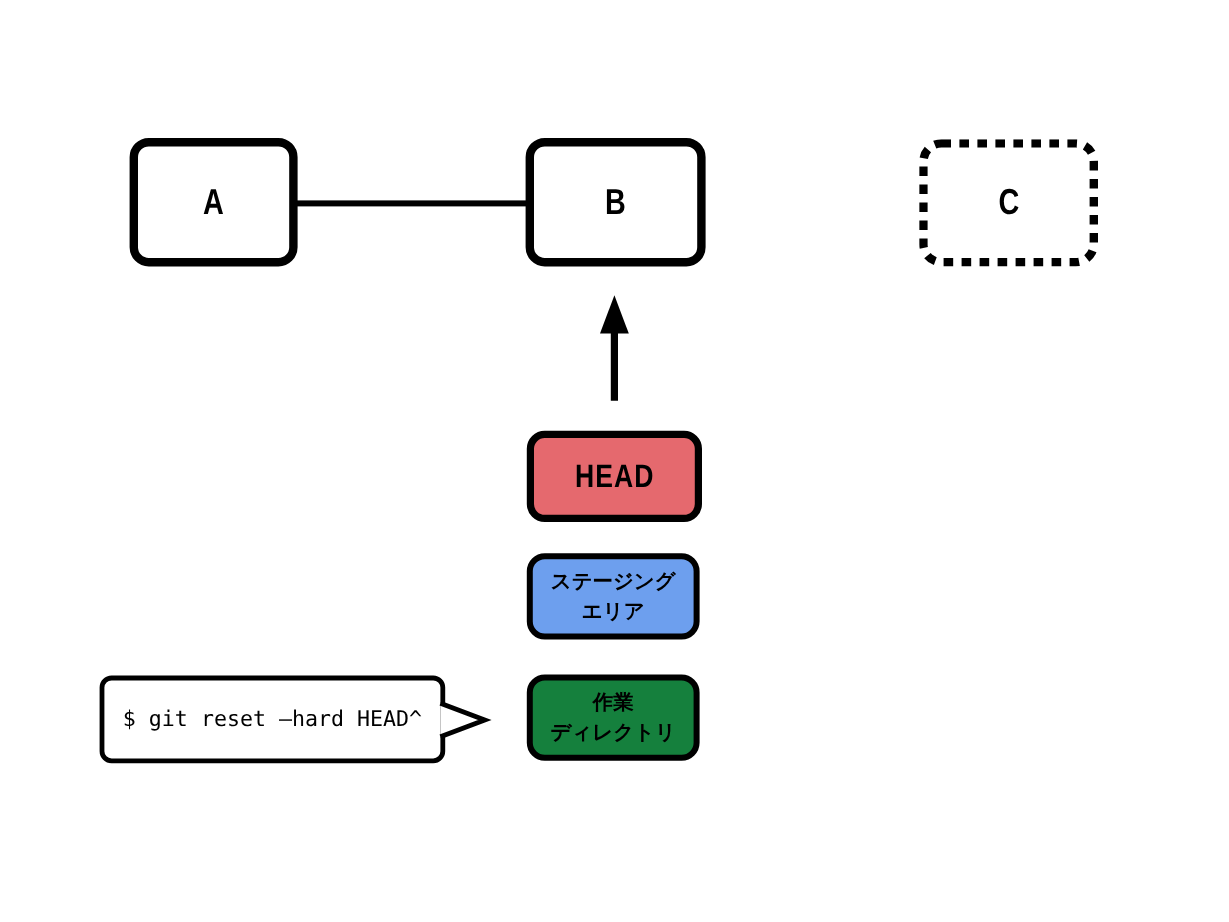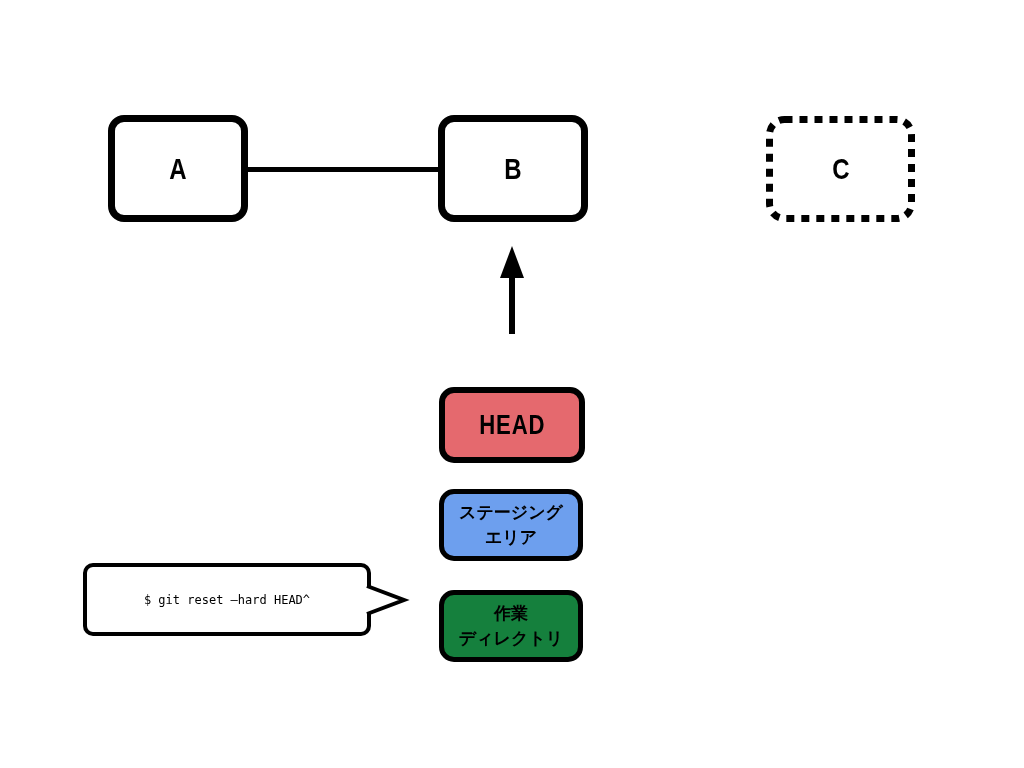--- a/index.html
+++ b/index.html
@@ -18,39 +18,39 @@
   #commit-b{left:438px;top:115px;width:150px;height:107px;}
   #commit-c{left:766px;top:116px;width:149px;height:106px;border:none;background:transparent;}
   #commit-c svg{position:absolute;left:0;top:0;}
   #commit-c .commit-label{position:relative;}
   .edge{
     position:absolute;left:246px;top:167px;width:194px;height:5px;background:#000;
   }
   .arrow-svg{position:absolute;left:490px;top:240px;}
   .badge{
     position:absolute;border:6px solid #000;border-radius:15px;box-sizing:border-box;
-    display:flex;flex-direction:column;align-items:center;justify-content:center;margin-top:28px;
+    display:flex;flex-direction:column;align-items:center;justify-content:center;
   }
   #head-badge{left:439px;top:359px;width:146px;height:76px;}
   #head-badge .badge-label{
     font-size:27px;font-weight:800;color:#000;transform:scaleX(0.82);letter-spacing:1px;
   }
   #staging-badge{left:439px;top:461px;width:144px;height:72px;border-width:5px;}
   #working-badge{left:439px;top:562px;width:144px;height:72px;border-width:5px;}
   .jp-line{
     font-size:17px;font-weight:800;color:#000;line-height:25px;white-space:nowrap;
   }
   .bubble{
     position:absolute;left:83px;top:563px;width:288px;height:73px;box-sizing:border-box;
     background:#fff;border:4px solid #000;border-radius:10px;
     display:flex;align-items:center;justify-content:center;
   }
   .bubble-text{
     font-family:"DejaVu Sans Mono","Liberation Mono",monospace;
-    font-size:12px;color:#000;white-space:pre;
+    font-size:18px;color:#000;white-space:pre;
   }
   .bubble-tail-svg{position:absolute;left:360px;top:578px;}
 </style>
 </head>
 <body>
 
 <div class="canvas">
 
   <div class="edge"></div>
 

